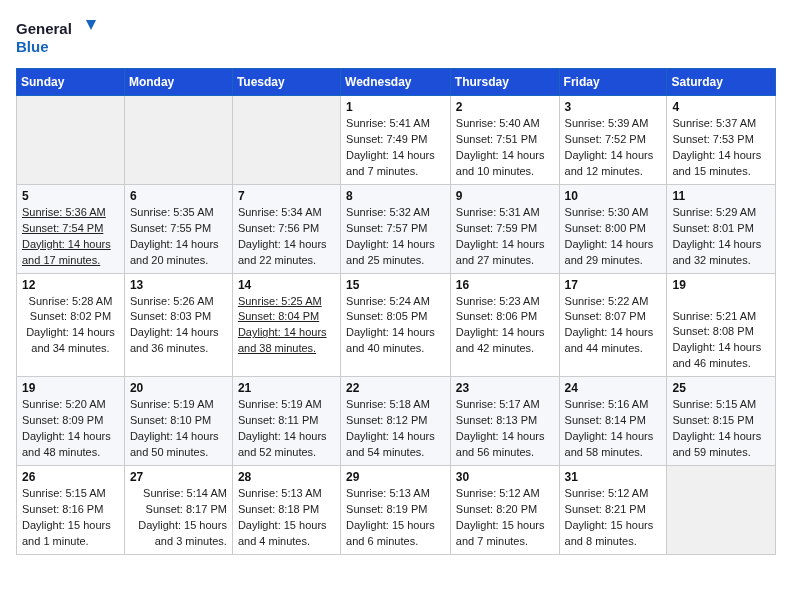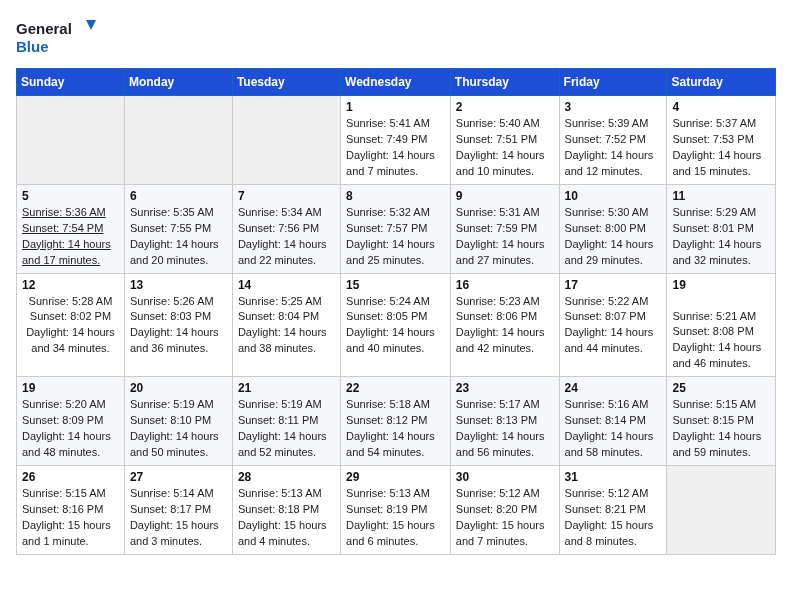--- a/index.html
+++ b/index.html
@@ -199,21 +199,21 @@
         </td>
         <td>
           <div class="day-num">13</div>
           <div class="day-info" style="white-space: pre-line;">Sunrise: 5:26 AM
 Sunset: 8:03 PM
 Daylight: 14 hours
 and 36 minutes.</div>
         </td>
         <td>
           <div class="day-num">14</div>
-          <div class="day-info" style="white-space: pre-line;">Sunrise: 5:25 AM
+          <div class="day-info" style="white-space: pre-line; text-decoration: underline;">Sunrise: 5:25 AM
 Sunset: 8:04 PM
 Daylight: 14 hours
 and 38 minutes.</div>
         </td>
         <td>
           <div class="day-num">15</div>
           <div class="day-info" style="white-space: pre-line;">Sunrise: 5:24 AM
 Sunset: 8:05 PM
 Daylight: 14 hours
 and 40 minutes.</div>
@@ -294,21 +294,21 @@
       <tr>
         <td>
           <div class="day-num">26</div>
           <div class="day-info" style="white-space: pre-line;">Sunrise: 5:15 AM
 Sunset: 8:16 PM
 Daylight: 15 hours
 and 1 minute.</div>
         </td>
         <td>
           <div class="day-num">27</div>
-          <div class="day-info" style="white-space: pre-line;">Sunrise: 5:14 AM
+          <div class="day-info" style="white-space: pre-line; text-align: right;">Sunrise: 5:14 AM
 Sunset: 8:17 PM
 Daylight: 15 hours
 and 3 minutes.</div>
         </td>
         <td>
           <div class="day-num">28</div>
           <div class="day-info" style="white-space: pre-line;">Sunrise: 5:13 AM
 Sunset: 8:18 PM
 Daylight: 15 hours
 and 4 minutes.</div>

